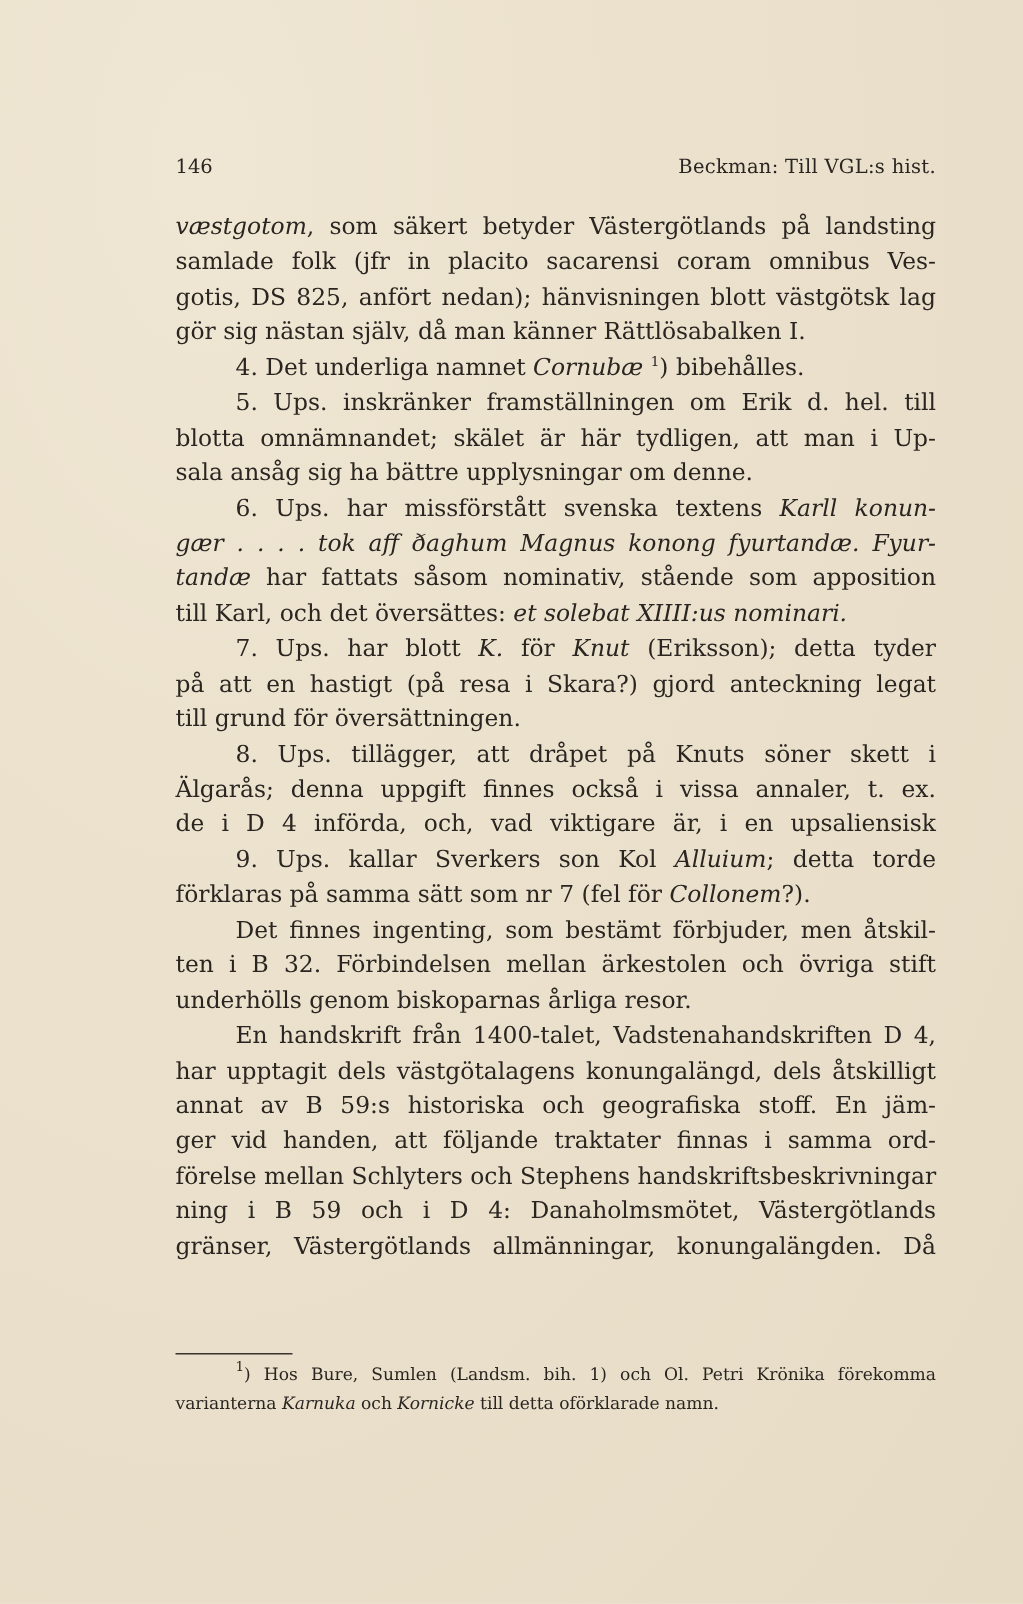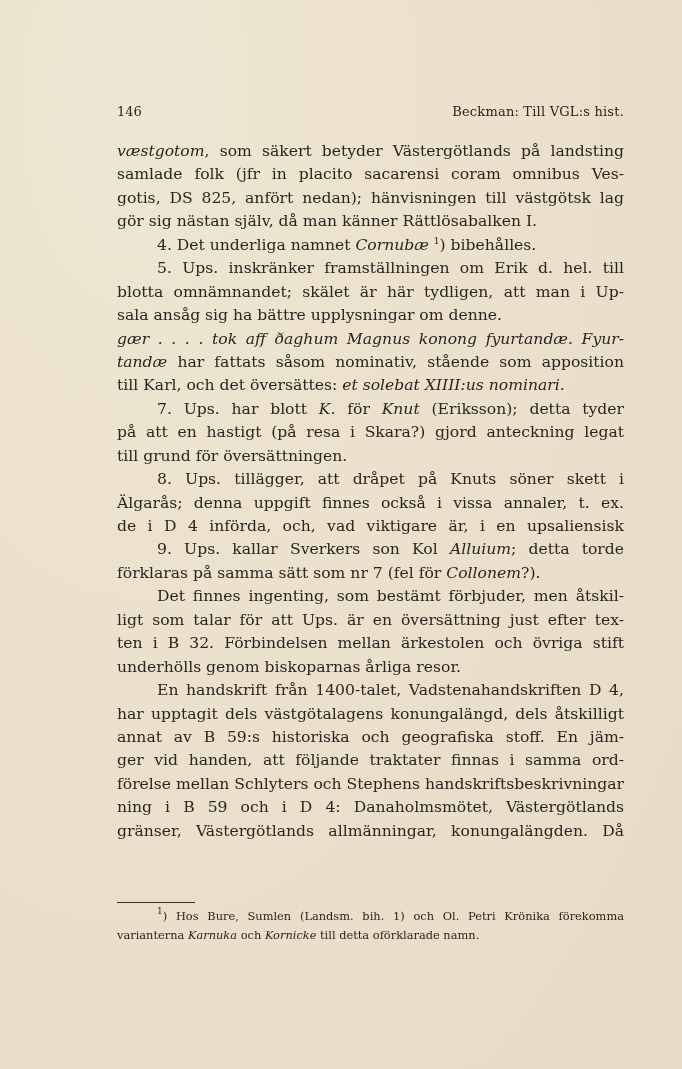--- a/index.html
+++ b/index.html
@@ -30,39 +30,39 @@
 <body>
 
 <div class="page">
   <div class="running-head">
     <span class="pageno">146</span>
     <span class="title">Beckman: Till VGL:s hist.</span>
   </div>
   <div class="body-text" id="body-text">
       <span class="line"><i>væstgotom</i><span>, som säkert betyder Västergötlands på landsting</span></span>
       <span class="line"><span>samlade folk (jfr in placito sacarensi coram omnibus Ves-</span></span>
-      <span class="line"><span>gotis, DS 825, anfört nedan); hänvisningen till västgötsk lag</span></span>
+      <span class="line"><span>gotis, DS 825, anfört nedan); hänvisningen blott västgötsk lag</span></span>
       <span class="line last"><span>gör sig nästan själv, då man känner Rättlösabalken I.</span></span>
       <span class="line indent last"><span>4. Det underliga namnet </span><i>Cornubæ</i><span> </span><sup>1</sup><span>) bibehålles.</span></span>
       <span class="line indent"><span>5. Ups. inskränker framställningen om Erik d. hel. till</span></span>
       <span class="line"><span>blotta omnämnandet; skälet är här tydligen, att man i Up-</span></span>
       <span class="line last"><span>sala ansåg sig ha bättre upplysningar om denne.</span></span>
+      <span class="line indent"><span>6. Ups. har missförstått svenska textens </span><i>Karll konun-</i></span>
       <span class="line"><i>gær . . . . tok aff ðaghum Magnus konong fyurtandæ. Fyur-</i></span>
       <span class="line"><i>tandæ</i><span> har fattats såsom nominativ, stående som apposition</span></span>
       <span class="line last"><span>till Karl, och det översättes: </span><i>et solebat XIIII:us nominari.</i></span>
       <span class="line indent"><span>7. Ups. har blott </span><i>K.</i><span> för </span><i>Knut</i><span> (Eriksson); detta tyder</span></span>
       <span class="line"><span>på att en hastigt (på resa i Skara?) gjord anteckning legat</span></span>
       <span class="line last"><span>till grund för översättningen.</span></span>
       <span class="line indent"><span>8. Ups. tillägger, att dråpet på Knuts söner skett i</span></span>
       <span class="line"><span>Älgarås; denna uppgift finnes också i vissa annaler, t. ex.</span></span>
       <span class="line"><span>de i D 4 införda, och, vad viktigare är, i en upsaliensisk</span></span>
       <span class="line indent"><span>9. Ups. kallar Sverkers son Kol </span><i>Alluium</i><span>; detta torde</span></span>
       <span class="line last"><span>förklaras på samma sätt som nr 7 (fel för </span><i>Collonem</i><span>?).</span></span>
       <span class="line indent"><span>Det finnes ingenting, som bestämt förbjuder, men åtskil-</span></span>
-      <span class="line"><span>ligt som talar för att Ups. är en översättning just efter tex-</span></span>
       <span class="line"><span>ten i B 32. Förbindelsen mellan ärkestolen och övriga stift</span></span>
       <span class="line last"><span>underhölls genom biskoparnas årliga resor.</span></span>
       <span class="line indent"><span>En handskrift från 1400-talet, Vadstenahandskriften D 4,</span></span>
       <span class="line"><span>har upptagit dels västgötalagens konungalängd, dels åtskilligt</span></span>
       <span class="line"><span>annat av B 59:s historiska och geografiska stoff. En jäm-</span></span>
       <span class="line"><span>ger vid handen, att följande traktater finnas i samma ord-</span></span>
       <span class="line"><span>förelse mellan Schlyters och Stephens handskriftsbeskrivningar</span></span>
       <span class="line"><span>ning i B 59 och i D 4: Danaholmsmötet, Västergötlands</span></span>
       <span class="line"><span>gränser, Västergötlands allmänningar, konungalängden. Då</span></span>
     </div>

